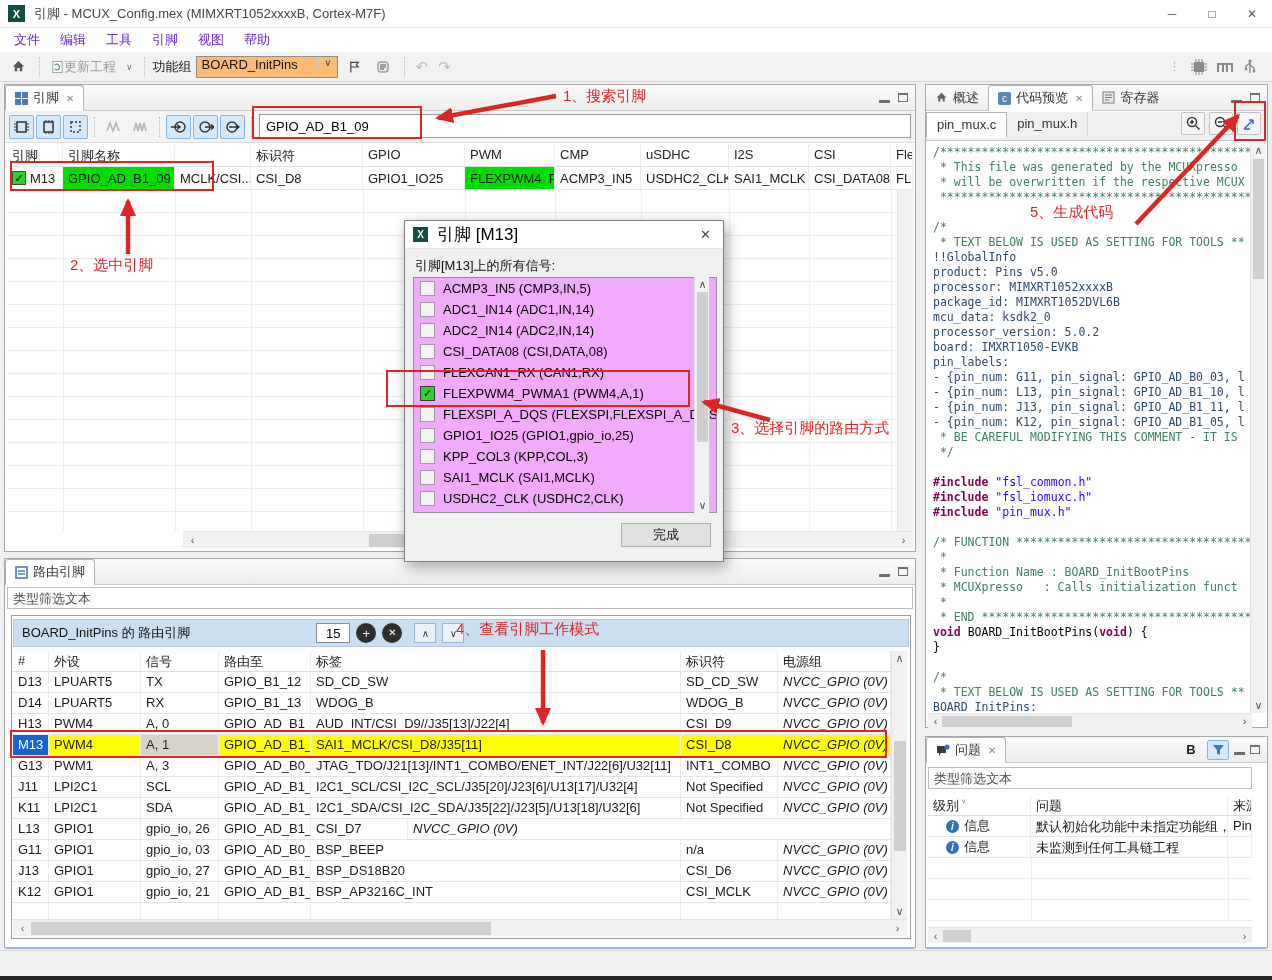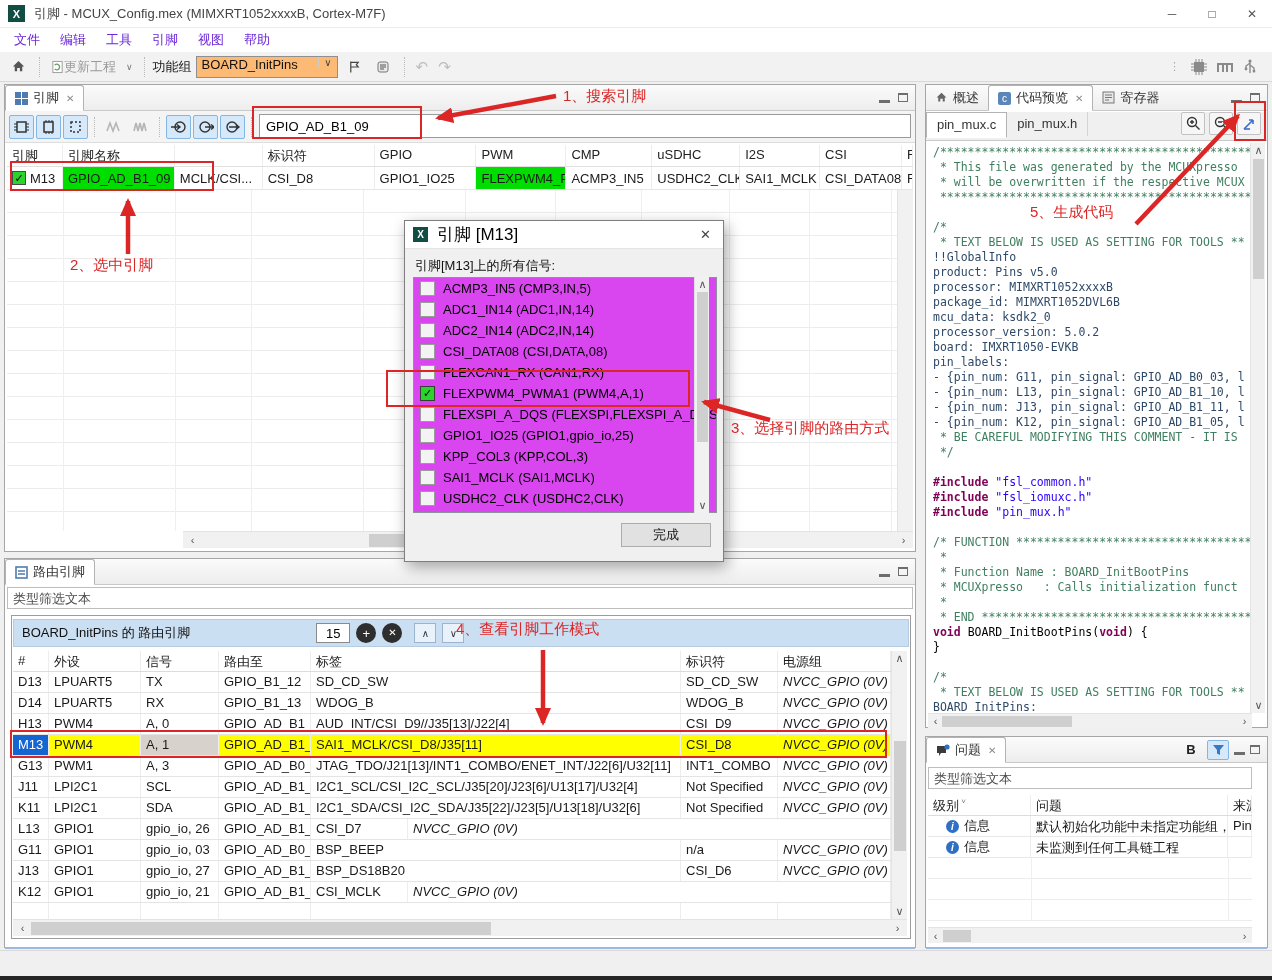--- a/index.html
+++ b/index.html
@@ -35,40 +35,40 @@
 .filterbox{position:absolute;border:1px solid #bdbdbd;background:#fff;font-size:13px;padding:2px 5px;color:#333;font-family:inherit}
 input{outline:none}
 input::placeholder{color:#4c4c4c;opacity:1}
 
 #pins-toolbar{position:absolute;left:0;top:26px;right:0;height:32px;background:#f4f4f4;border-bottom:1px solid #ddd;display:flex;align-items:center;gap:2px;padding:0 4px}
 .ibtn{width:25px;height:24px;display:flex;align-items:center;justify-content:center;border:1px solid transparent;border-radius:2px}
 .ibtn.on{background:#d6e9fb;border-color:#84b6e4}
 .pins-search{position:absolute;left:254px;top:3px;width:652px;height:24px;border:1px solid #9a9a9a;background:#fff;font-size:13px;padding:2px 6px;font-family:inherit;color:#000}
 .phead{position:absolute;left:2px;top:60px;right:2px;height:22px;display:flex;background:#fff;border-bottom:1px solid #e0e0e0;font-size:13px;color:#222}
 .phead>div,.prow>div{padding:2px 5px;white-space:nowrap;overflow:hidden;border-right:1px solid #ededed}
-.pc1{width:56px}.pc2{width:112px}.pc3{width:88px}.pc4{width:112px}.pc5{width:102px}.pc6{width:90px}.pc7{width:86px}.pc8{width:88px}.pc9{width:80px}.pc10{width:82px}.pc11{flex:1}
+.pc1{width:56px}.pc2{width:112px}.pc3{width:76px}.pc4{width:112px}.pc5{width:102px}.pc6{width:90px}.pc7{width:86px}.pc8{width:88px}.pc9{width:80px}.pc10{width:82px}.pc11{flex:1}
 .prow{position:absolute;left:2px;top:82px;right:2px;height:23px;display:flex;border-bottom:1px solid #e6e6e6;align-items:stretch}
 .prow>div{display:flex;align-items:center;gap:4px}
 .bg-green{background:#00DE00}
 .ckb{width:14px;height:14px;border:1px solid #4a4a4a;background:#2BD42B;display:inline-flex;align-items:center;justify-content:center;flex:none}
 .ckb::after{content:"✓";font-size:11px;font-weight:bold;color:#000;line-height:1}
 .pins-grid{position:absolute;left:2px;top:105px;right:18px;height:341px;background:repeating-linear-gradient(to bottom,#fff 0 22px,#ececec 22px 23px)}
 .vsep{position:absolute;top:0;bottom:0;width:1px;background:#efefef}
 
 .hsb{position:absolute;background:#f1f1f1;border-top:1px solid #e3e3e3}
 .vsb{position:absolute;background:#f1f1f1;border-left:1px solid #e3e3e3}
 .sbthumb{position:absolute;background:#cfcfcf}
 .sbarr{position:absolute;color:#555;font-size:11px;line-height:15px;width:15px;text-align:center}
 
 #dialog{position:absolute;left:404px;top:220px;width:320px;height:342px;background:#f0f0f0;border:1px solid #7e7e7e;box-shadow:3px 5px 14px rgba(0,0,0,.35);z-index:40}
 #dialog .dtitle{height:28px;background:#fff;display:flex;align-items:center;border-bottom:1px solid #e4e4e4}
 #dialog .dtitle .tt{font-size:17px;color:#000000}
 #dialog .dclose{margin-left:auto;padding:0 12px;color:#444;font-size:13px}
 #dialog .dlabel{padding:8px 10px 4px 10px;font-size:13px;color:#111}
-.dlist{position:absolute;left:8px;top:56px;width:304px;height:236px;border:1px solid #8d9199;background:#d946ef;overflow:hidden}
+.dlist{position:absolute;left:8px;top:56px;width:304px;height:236px;border:1px solid #8d9199;background:#f0abfc;overflow:hidden}
 .ditem{height:21px;display:flex;align-items:center;gap:8px;padding-left:6px;font-size:13px;color:#000;white-space:nowrap}
 .dcb{width:15px;height:15px;border:1px solid #9b9b9b;background:#f3f3f3;flex:none;display:inline-flex;align-items:center;justify-content:center}
 .dcb.checked{background:#2BD42B;border-color:#3c3c3c}
 .dcb.checked::after{content:"✓";font-size:11px;font-weight:bold;color:#000;line-height:1}
 .dvsb{position:absolute;right:0;top:0;bottom:0;width:15px;background:#f1f1f1;border-left:1px solid #e0e0e0}
 .donebtn{position:absolute;right:12px;bottom:14px;width:90px;height:24px;background:#e1e1e1;border:1px solid #acacac;display:flex;align-items:center;justify-content:center;font-size:13px;color:#111}
 
 .subtabs{position:absolute;left:0;top:27px;right:0;height:29px;background:#f0f0f0;border-bottom:1px solid #c9c9c9;display:flex;align-items:flex-start}
 .stab{padding:4px 10px 5px;border-right:1px solid #d4d4d4;color:#333;font-size:13px}
 .stab.active{background:#fff;border:1px solid #b3b3b3;border-bottom-color:#fff}
@@ -452,20 +452,21 @@
           <div class="rc5">BSP_DS18B20</div>
           <div class="rc6">CSI_D6</div>
           <div class="rc7 pow">NVCC_GPIO (0V)</div>
         </div>
 
         <div class="rrow">
           <div class="rc1">K12</div>
           <div class="rc2">GPIO1</div>
           <div class="rc3">gpio_io, 21</div>
           <div class="rc4">GPIO_AD_B1_05</div>
+          <div class="rc5">BSP_AP3216C_INT</div>
           <div class="rc6">CSI_MCLK</div>
           <div class="rc7 pow">NVCC_GPIO (0V)</div>
         </div>
       </div>
     <div class="rrow" style="position:absolute;left:8px;top:344px;width:878px">
       <div class="rc1"></div>
         <div class="rc2"></div>
         <div class="rc3"></div>
         <div class="rc4"></div>
         <div class="rc5"></div>

